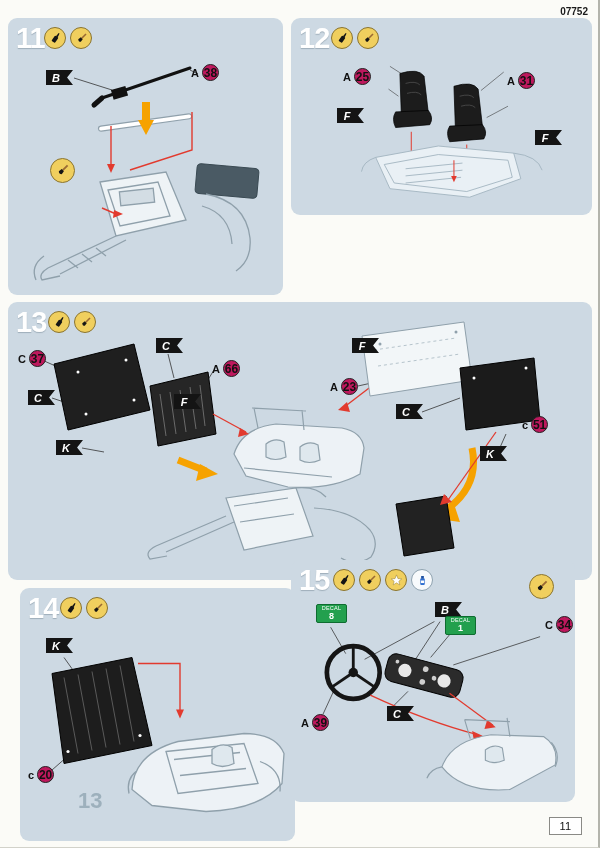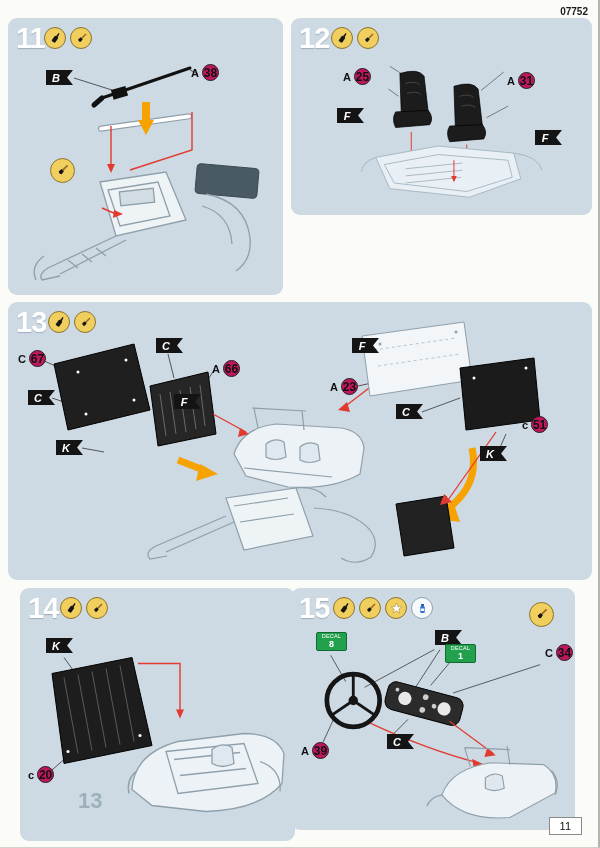--- a/index.html
+++ b/index.html
@@ -268,21 +268,21 @@
       <svg viewBox="0 0 20 20" width="15" height="15">
           <g transform="rotate(45 10 10)">
             <rect x="8.9" y="1.5" width="2.2" height="8" fill="#9a6a33"></rect>
             <path d="M8.2,9.5 h3.6 l0.6,4.2 q-2.4,2.4 -4.8,0 z" fill="#151515"></path>
           </g>
         </svg>
     </div>
 
     <div class="part" style="left:10px;top:48px">
       <span>C</span>
-      <span class="pnum">67</span>
+      <span class="pnum">37</span>
     </div>
     <div class="flag" style="left:20px;top:88px">C</div>
     <div class="flag" style="left:148px;top:36px">C</div>
     <div class="part" style="left:204px;top:58px">
       <span>A</span>
       <span class="pnum">66</span>
     </div>
     <div class="flag" style="left:166px;top:92px">F</div>
     <div class="flag" style="left:48px;top:138px">K</div>
 
@@ -351,21 +351,21 @@
     </div>
 
     <div class="flag" style="left:26px;top:50px">K</div>
     <div class="part" style="left:8px;top:178px">
       <span>c</span>
       <span class="pnum">20</span>
     </div>
     <div class="ref-num" style="left:58px;top:200px">13</div>
   </div>
 
-  <div class="panel" style="left:291px;top:588px;width:284px;height:242px">
+  <div class="panel" style="left:291px;top:560px;width:284px;height:242px">
     <svg class="art" viewBox="0 0 301 242">
       <g stroke="#333" stroke-width="0.8">
         <line x1="42" y1="64" x2="58" y2="92"></line>
         <line x1="152" y1="58" x2="78" y2="98"></line>
         <line x1="158" y1="58" x2="132" y2="98"></line>
         <line x1="168" y1="72" x2="148" y2="96"></line>
         <line x1="264" y1="74" x2="172" y2="104"></line>
         <line x1="34" y1="156" x2="46" y2="130"></line>
         <line x1="108" y1="148" x2="124" y2="132"></line>
       </g>

